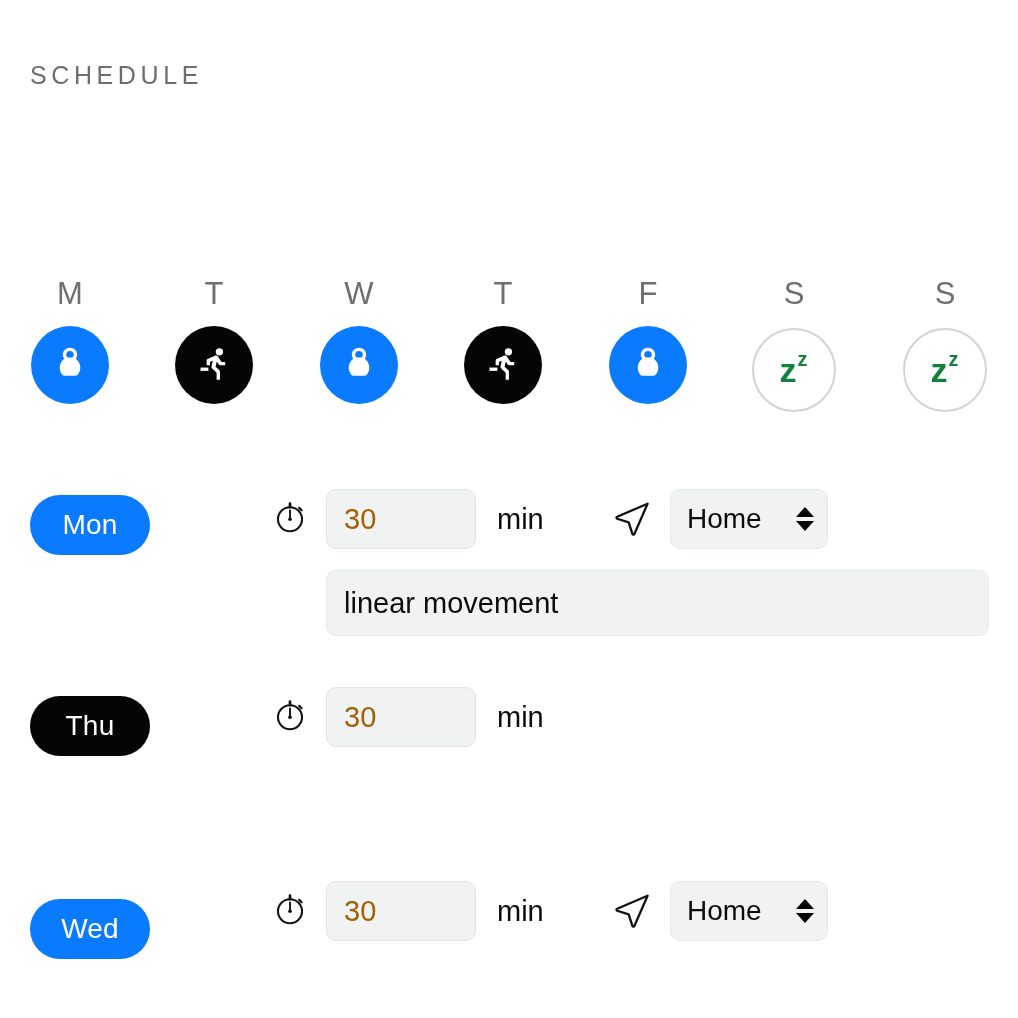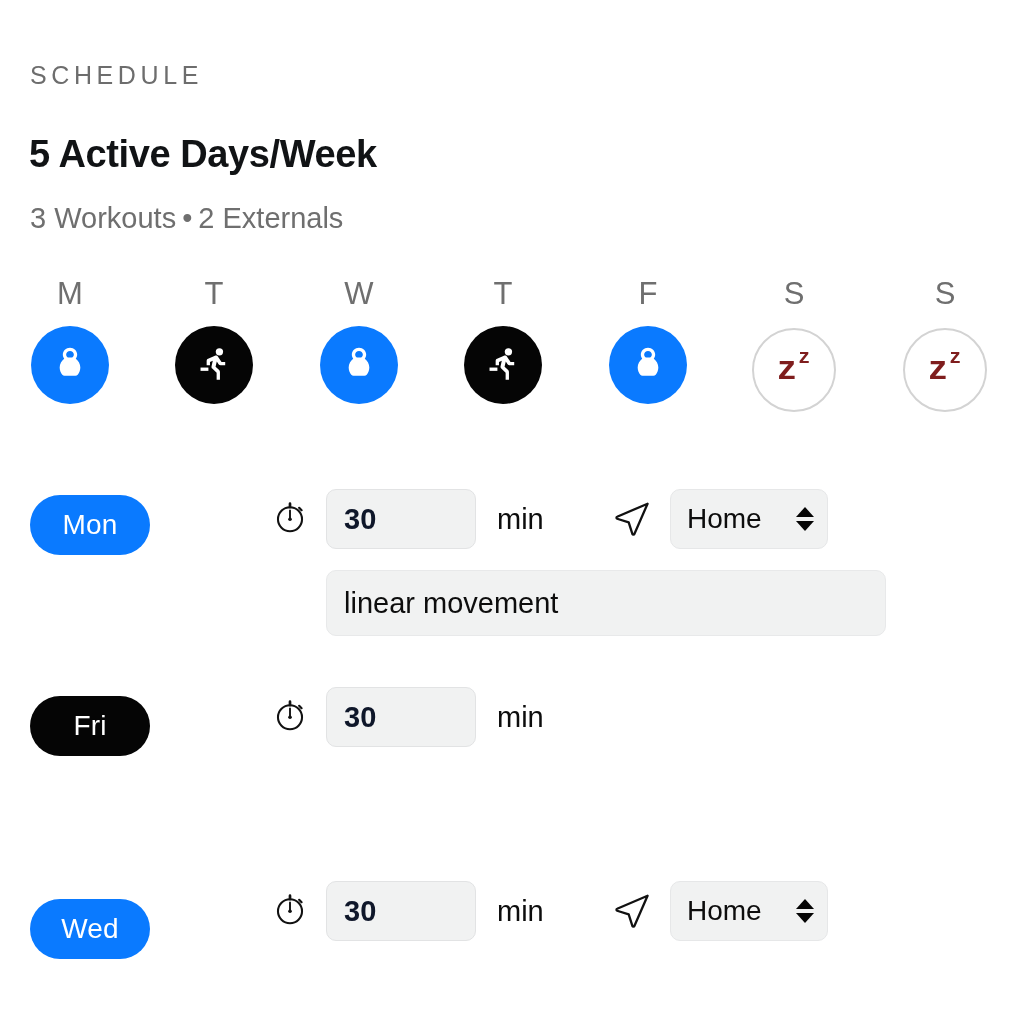--- a/index.html
+++ b/index.html
@@ -97,22 +97,22 @@
   .daycircle.blue { background: #0a7aff; }
   .daycircle.black { background: #050505; }
   .daycircle.rest {
     width: 84px;
     height: 84px;
     margin-top: 14px;
     background: #ffffff;
     border: 2px solid #d3d3d3;
   }
   .zz {
-    font-family: Liberation Mono, monospace;
-    color: #7f1d1d;
+    font-family: Liberation Sans, sans-serif;
+    color: #15803d;
     font-weight: 700;
     font-size: 34px;
     line-height: 1;
     position: relative;
     display: inline-block;
     padding-right: 2px;
   }
   .zz sup {
     font-size: 20px;
     font-weight: 700;
@@ -159,22 +159,21 @@
     width: 150px;
     height: 60px;
     background: #f1f2f2;
     border: 1px solid #e2e3e4;
     border-radius: 10px;
     box-sizing: border-box;
     display: flex;
     align-items: center;
     padding-left: 17px;
     font-size: 29px;
-    color: #0f172a;
-    font-weight: bold;
+    color: #a16207;
   }
   .min-label {
     position: absolute;
     left: 497px;
     height: 60px;
     line-height: 60px;
     font-size: 29px;
     color: #0d0d0d;
   }
 
@@ -214,43 +213,39 @@
     height: 0;
     border-left: 9px solid transparent;
     border-right: 9px solid transparent;
   }
   .stepper .up { border-bottom: 10px solid #050505; }
   .stepper .down { border-top: 10px solid #050505; }
 
   .note-box {
     position: absolute;
     left: 326px;
-    width: 560px;
+    width: 663px;
     height: 66px;
     background: #f1f2f2;
     border: 1px solid #e8e9ea;
     border-radius: 10px;
     box-sizing: border-box;
     display: flex;
     align-items: center;
     padding-left: 17px;
     font-size: 29px;
     color: #0d0d0d;
   }
 </style>
 </head>
 <body>
 
 <div class="page">
 
   <div class="eyebrow">SCHEDULE</div>
-  <div class="headline">5 Active Days/Week</div>
-  <div class="subline">
-    <span>3 Workouts</span><span class="dot">•</span><span>2 Externals</span>
-  </div>
 
   <div class="weekstrip">
 
     <div class="daycol" style="left:10px;">
       <div class="dayletter">M</div>
       <div class="daycircle blue">
         <span>
           <svg width="42" height="42" viewBox="0 0 24 24" aria-hidden="true">
             <path fill="#ffffff" d="M12 3.3c-2.3 0-4.1 1.7-4.1 3.9 0 .9.3 1.7.8 2.4-1.5 1.2-2.6 3-2.6 5 0 1.6.6 3 1.5 4.1.3.4.8.6 1.3.6h6.2c.5 0 1-.2 1.3-.6.9-1.1 1.5-2.5 1.5-4.1 0-2-1.1-3.8-2.6-5 .5-.7.8-1.5.8-2.4 0-2.2-1.8-3.9-4.1-3.9zm0 1.9c1.2 0 2.2.9 2.2 2 0 .7-.4 1.3-1 1.7h-2.4c-.6-.4-1-1-1-1.7 0-1.1 1-2 2.2-2z"></path>
           </svg>
@@ -349,21 +344,21 @@
       <span class="stepper">
         <span class="tri up"></span>
         <span class="tri down"></span>
       </span>
     </div>
 
     <div class="note-box" style="top:81px;">linear movement</div>
   </div>
 
   <div class="row" style="top:659px;">
-    <div class="pill black" style="top:9px;">Fri</div>
+    <div class="pill black" style="top:9px;">Thu</div>
 
     <span class="timer-icon" style="top:9px;">
       <svg width="38" height="38" viewBox="0 0 24 24" aria-hidden="true">
         <circle cx="12" cy="13.4" r="7.6" fill="none" stroke="#111111" stroke-width="1.3"></circle>
         <path d="M12 3.6v2.2" stroke="#111111" stroke-width="1.7" stroke-linecap="round"></path>
         <path d="M17.8 6.2l1.5 1.5" stroke="#111111" stroke-width="1.4" stroke-linecap="round"></path>
         <path d="M12 13.4V7.9" stroke="#111111" stroke-width="1.2" stroke-linecap="round"></path>
         <circle cx="12" cy="13.4" r="1.15" fill="#111111"></circle>
       </svg>
     </span>

